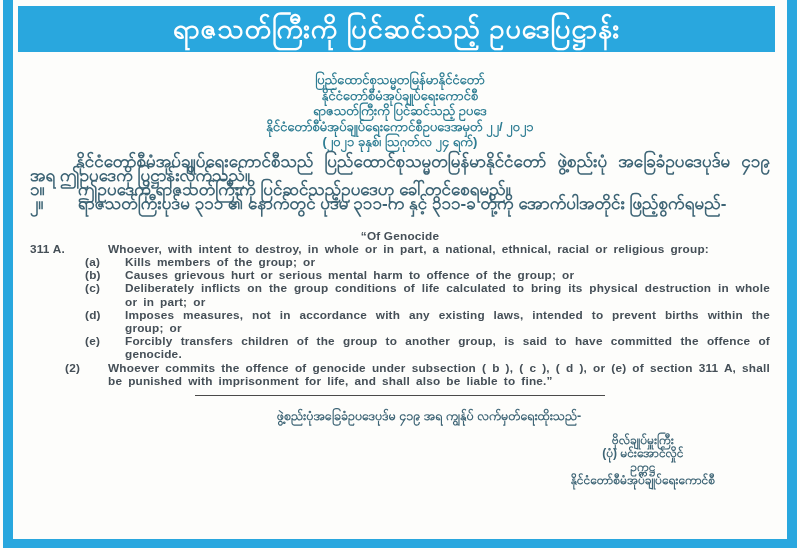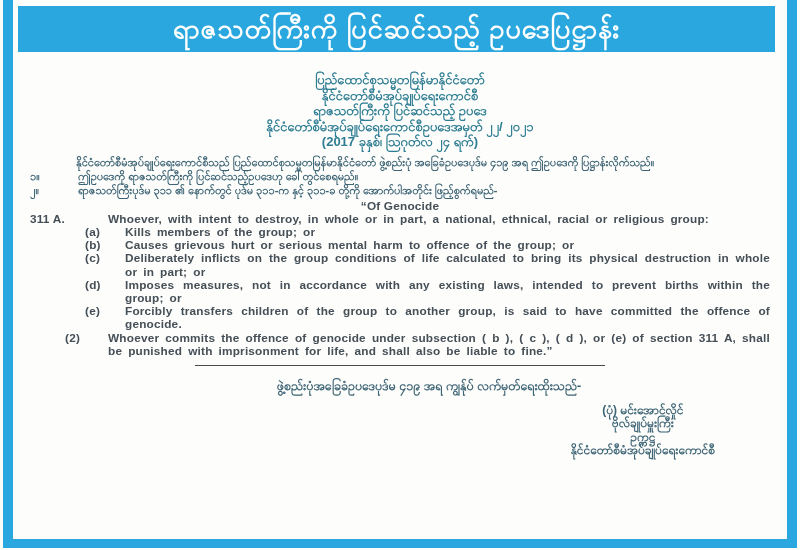--- a/index.html
+++ b/index.html
@@ -49,41 +49,41 @@
     margin-top:20px;
     text-align:center;
     color:var(--heading-teal,#2e7d93);
     font-weight:bold;
     font-size:13px;
     line-height:15.5px;
   }
   .bm-body{
     color:var(--body-teal,#3d6475);
     font-weight:bold;
-    font-size:11px;
+    font-size:17px;
     line-height:14px;
   }
   .preamble{
     margin-top:5px;
     text-indent:46px;
     text-align:justify;
   }
   .row{display:flex;align-items:flex-start;}
   .row .num{flex:none;width:48px;}
   .row .txt{flex:1;text-align:justify;}
   .en{
     color:var(--english-text,#454f57);
     font-weight:bold;
     font-size:11.8px;
     line-height:13.2px;
     letter-spacing:0.2px;
   }
   .en .txt{word-spacing:2.5px;}
   .en-title{
-    margin-top:3px;
+    margin-top:19px;
     text-align:center;
   }
   .row .num-en{flex:none;width:78px;}
   .row .sp-a{flex:none;width:55px;}
   .row .sub-label{flex:none;width:40px;}
   .row .sp-b{flex:none;width:35px;}
   .row .sub-label-b{flex:none;width:43px;}
   .sep{
     display:block;
     width:410px;
@@ -115,21 +115,21 @@
   <div class="banner">
     <span>ရာဇသတ်ကြီးကို ပြင်ဆင်သည့် ဥပဒေပြဋ္ဌာန်း</span>
   </div>
 
   <div class="content">
     <div class="headings">
       <div>ပြည်ထောင်စုသမ္မတမြန်မာနိုင်ငံတော်</div>
       <div>နိုင်ငံတော်စီမံအုပ်ချုပ်ရေးကောင်စီ</div>
       <div>ရာဇသတ်ကြီးကို ပြင်ဆင်သည့် ဥပဒေ</div>
       <div>နိုင်ငံတော်စီမံအုပ်ချုပ်ရေးကောင်စီဥပဒေအမှတ် ၂၂/ ၂၀၂၁</div>
-      <div>(2017 ခုနှစ်၊ ဩဂုတ်လ ၂၄ ရက်)</div>
+      <div>(၂၀၂၁ ခုနှစ်၊ ဩဂုတ်လ ၂၄ ရက်)</div>
     </div>
 
     <div class="bm-body">
       <p class="preamble">နိုင်ငံတော်စီမံအုပ်ချုပ်ရေးကောင်စီသည် ပြည်ထောင်စုသမ္မတမြန်မာနိုင်ငံတော် ဖွဲ့စည်းပုံ အခြေခံဥပဒေပုဒ်မ ၄၁၉ အရ ဤဥပဒေကို ပြဋ္ဌာန်းလိုက်သည်။</p>
       <div class="row">
         <div class="num">၁။</div>
         <div class="txt">ဤဥပဒေကို ရာဇသတ်ကြီးကို ပြင်ဆင်သည့်ဥပဒေဟု ခေါ်တွင်စေရမည်။</div>
       </div>
       <div class="row">
         <div class="num">၂။</div>
@@ -176,21 +176,21 @@
         <div class="sub-label-b">(2)</div>
         <div class="txt">Whoever commits the offence of genocide under subsection ( b ), ( c ), ( d ), or (e) of section 311 A, shall be punished with imprisonment for life, and shall also be liable to fine.”</div>
       </div>
     </div>
 
     <hr class="sep">
 
     <p class="closing bm-body">ဖွဲ့စည်းပုံအခြေခံဥပဒေပုဒ်မ ၄၁၉ အရ ကျွန်ုပ် လက်မှတ်ရေးထိုးသည်-</p>
 
     <div class="signature">
+      <div>ဗိုလ်ချုပ်မှူးကြီး</div>
       <div>(ပုံ) မင်းအောင်လှိုင်</div>
-      <div>ဗိုလ်ချုပ်မှူးကြီး</div>
       <div>ဥက္ကဋ္ဌ</div>
       <div>နိုင်ငံတော်စီမံအုပ်ချုပ်ရေးကောင်စီ</div>
     </div>
   </div>
 
   <div class="frame"></div>
 </div>
 
 </body></html>

